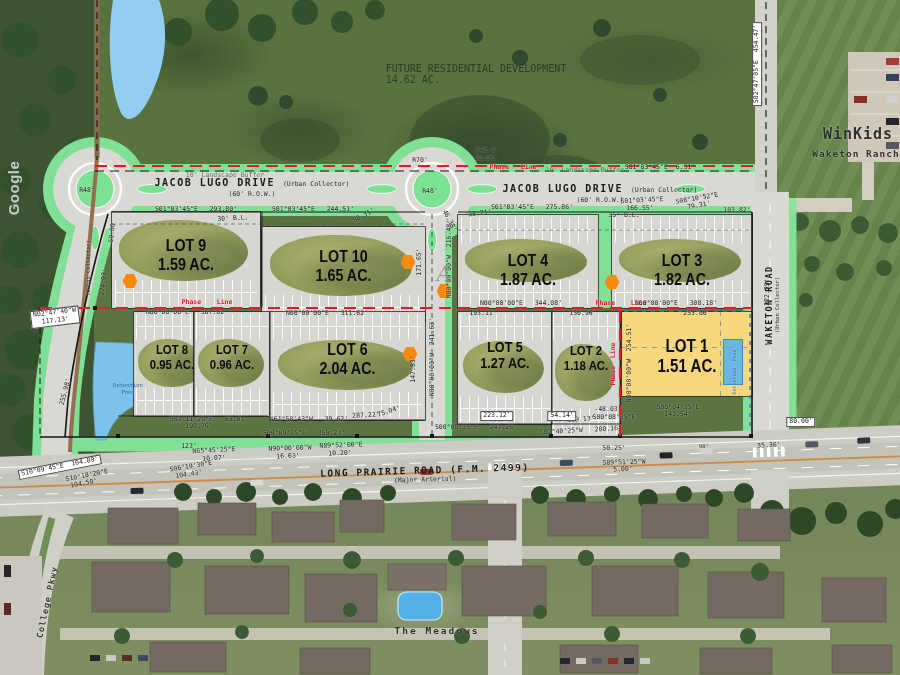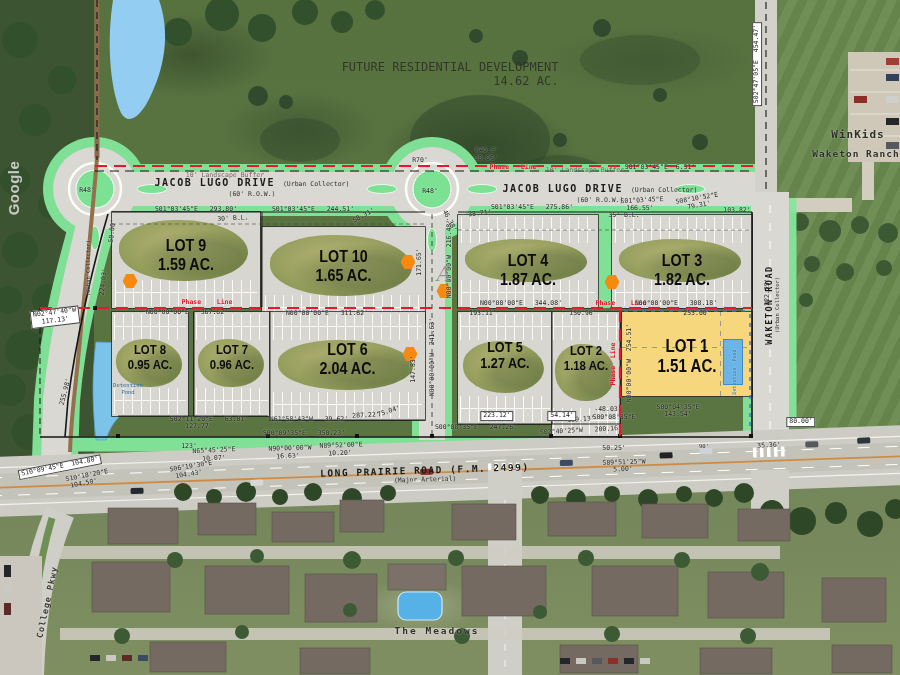--- a/index.html
+++ b/index.html
@@ -61,22 +61,22 @@
   .rl-name{font:700 10px "DejaVu Sans Mono",monospace;letter-spacing:1.5px;}
   .rl-type{font-size:6.5px;margin-left:8px;color:#333;}
   .rl-row{font-size:6.5px;color:#333;}
   .road-label.lp{transform:translate(-50%,-50%) rotate(-1.8deg);}
   .road-label.vertical{transform:translate(-50%,-50%) rotate(-90deg);}
   .road-label.vertical .rl-name{font-size:8.5px;}
   .place-label{position:absolute;transform:translate(-50%,-50%);white-space:nowrap;
     font:700 9.5px "DejaVu Sans Mono",monospace;color:#2e2e2a;letter-spacing:1px;
     text-shadow:0 0 2px rgba(255,255,255,.6);}
   #college-label{transform:translate(-50%,-50%) rotate(-78deg);font-size:8.5px;color:#3d3d33;}
-  #future-dev{position:absolute;left:450px;top:74px;transform:translate(-50%,-50%);
-    text-align:right;font-size:12px;color:#2d2d28;opacity:.85;white-space:nowrap;}
+  #future-dev{position:absolute;left:476px;top:74px;transform:translate(-50%,-50%);
+    text-align:left;font-size:10px;color:#2d2d28;opacity:.85;white-space:nowrap;}
   #google-wm{position:absolute;left:13px;top:188px;transform:translate(-50%,-50%) rotate(-90deg);
     font:700 15px "Liberation Sans",sans-serif;color:#e0e0e0;opacity:.85;letter-spacing:.5px;}
   #detention-label{position:absolute;left:128px;top:389px;width:42px;transform:translate(-50%,-50%);
     text-align:center;font-size:5.5px;color:#2c6fa3;line-height:1.2;}
 </style>
 </head>
 <body>
 
 <div id="stage">
   <div id="bg-field"></div>
@@ -349,21 +349,21 @@
     </div>
       <div class="lot" style="left: 612px; top: 215px; width: 140px; height: 93px;">
       <div class="park park-top"></div>
       <div class="park park-bottom"></div>
       <div class="grass" style="inset: 26% 8% 28% 5%;"></div>
       <div class="lot-label" style="top: 40%; font-size: 17px;">
         <div class="lot-name">LOT 3</div>
         <div class="lot-acres">1.82 AC.</div>
       </div>
     </div>
-      <div class="lot" style="left: 112px; top: 312px; width: 76px; height: 104px;">
+      <div class="lot" style="left: 134px; top: 312px; width: 76px; height: 104px;">
       <div class="park park-top"></div>
       <div class="park park-bottom"></div>
       <div class="grass" style="inset: 26% 8% 28% 5%;"></div>
       <div class="lot-label" style="top: 30%; font-size: 13.5px;">
         <div class="lot-name">LOT 8</div>
         <div class="lot-acres">0.95 AC.</div>
       </div>
     </div>
       <div class="lot" style="left: 194px; top: 312px; width: 76px; height: 104px;">
       <div class="park park-top"></div>
@@ -519,21 +519,21 @@
       <span class="dim" style="left: 191px; top: 467px; transform: translate(-50%, -50%) rotate(-9deg);">S06°19'30"E</span>
       <span class="dim" style="left: 189px; top: 475px; transform: translate(-50%, -50%) rotate(-9deg);">104.43'</span>
       <span class="dim bgbox" style="left: 60px; top: 467px; transform: translate(-50%, -50%) rotate(-11deg);">S10°09'45"E  104.80'</span>
       <span class="dim" style="left: 87px; top: 476px; transform: translate(-50%, -50%) rotate(-11deg);">S10°18'20"E</span>
       <span class="dim" style="left: 84px; top: 484px; transform: translate(-50%, -50%) rotate(-11deg);">104.50'</span>
       <span class="dim" style="left: 304px; top: 434px; transform: translate(-50%, -50%) rotate(0deg);">S00°09'35"E   350.23'</span>
       <span class="dim" style="left: 476px; top: 428px; transform: translate(-50%, -50%) rotate(0deg);">S00°08'35"E   247.26'</span>
       <span class="dim" style="left: 366px; top: 416px; transform: translate(-50%, -50%) rotate(-3deg);">287.22'</span>
       <span class="dim" style="left: 389px; top: 412px; transform: translate(-50%, -50%) rotate(-18deg);">75.04'</span>
       <span class="dim" style="left: 209px; top: 420px; transform: translate(-50%, -50%) rotate(0deg);">S02°11'20"E   63.01'</span>
-      <span class="dim" style="left: 199px; top: 427px; transform: translate(-50%, -50%) rotate(0deg);">127.77'</span>
+      <span class="dim" style="left: 199px; top: 427px; transform: translate(-50%, -50%) rotate(0deg);">198.76'</span>
       <span class="dim" style="left: 309px; top: 420px; transform: translate(-50%, -50%) rotate(0deg);">N61°58'43"W   39.62'</span>
       <span class="dim bgbox" style="left: 497px; top: 416px; transform: translate(-50%, -50%) rotate(0deg);">223.12'</span>
       <span class="dim bgbox" style="left: 562px; top: 416px; transform: translate(-50%, -50%) rotate(0deg);">54.14'</span>
       <span class="dim bgbox" style="left: 757px; top: 64px; transform: translate(-50%, -50%) rotate(-90deg);">S02°47'05"E  454.47'</span>
       <span class="dim" style="left: 768px; top: 292px; transform: translate(-50%, -50%) rotate(-90deg);">222.25'</span>
       <span class="dim" style="left: 704px; top: 446px; font-size: 5.5px; transform: translate(-50%, -50%) rotate(0deg);">90'</span>
       <span class="dim match" style="left: 444px; top: 274px; transform: translate(-50%, -50%) rotate(0deg);">A</span>
     </div>
 
   <div id="labels-layer">
@@ -547,21 +547,21 @@
     </div>
     <div class="road-label lp" style="left:425px;top:474px;">
       <div class="rl-name" style="font-size:9.5px;">LONG PRAIRIE ROAD (F.M. 2499)</div>
       <div class="rl-row">(Major Arterial)</div>
     </div>
     <div class="road-label vertical" style="left:772px;top:305px;">
       <div class="rl-name">WAKETON ROAD</div>
       <div class="rl-row" style="font-size:5.5px;">(Urban Collector)</div>
     </div>
     <div class="place-label" id="college-label" style="left:47px;top:602px;">College Pkwy</div>
-    <div class="place-label" style="left:858px;top:134px;font-size:11px;">WinKids</div>
+    <div class="place-label" style="left:858px;top:134px;font-size:15px;">WinKids</div>
     <div class="place-label" style="left:856px;top:153px;">Waketon Ranch</div>
     <div class="place-label" style="left:437px;top:630px;letter-spacing:2px;">The Meadows</div>
     <div id="future-dev">
       <div>FUTURE RESIDENTIAL DEVELOPMENT</div>
       <div>14.62 AC.</div>
     </div>
     <div id="detention-label">Detention Pond</div>
     <div id="google-wm">Google</div>
   </div>
 

